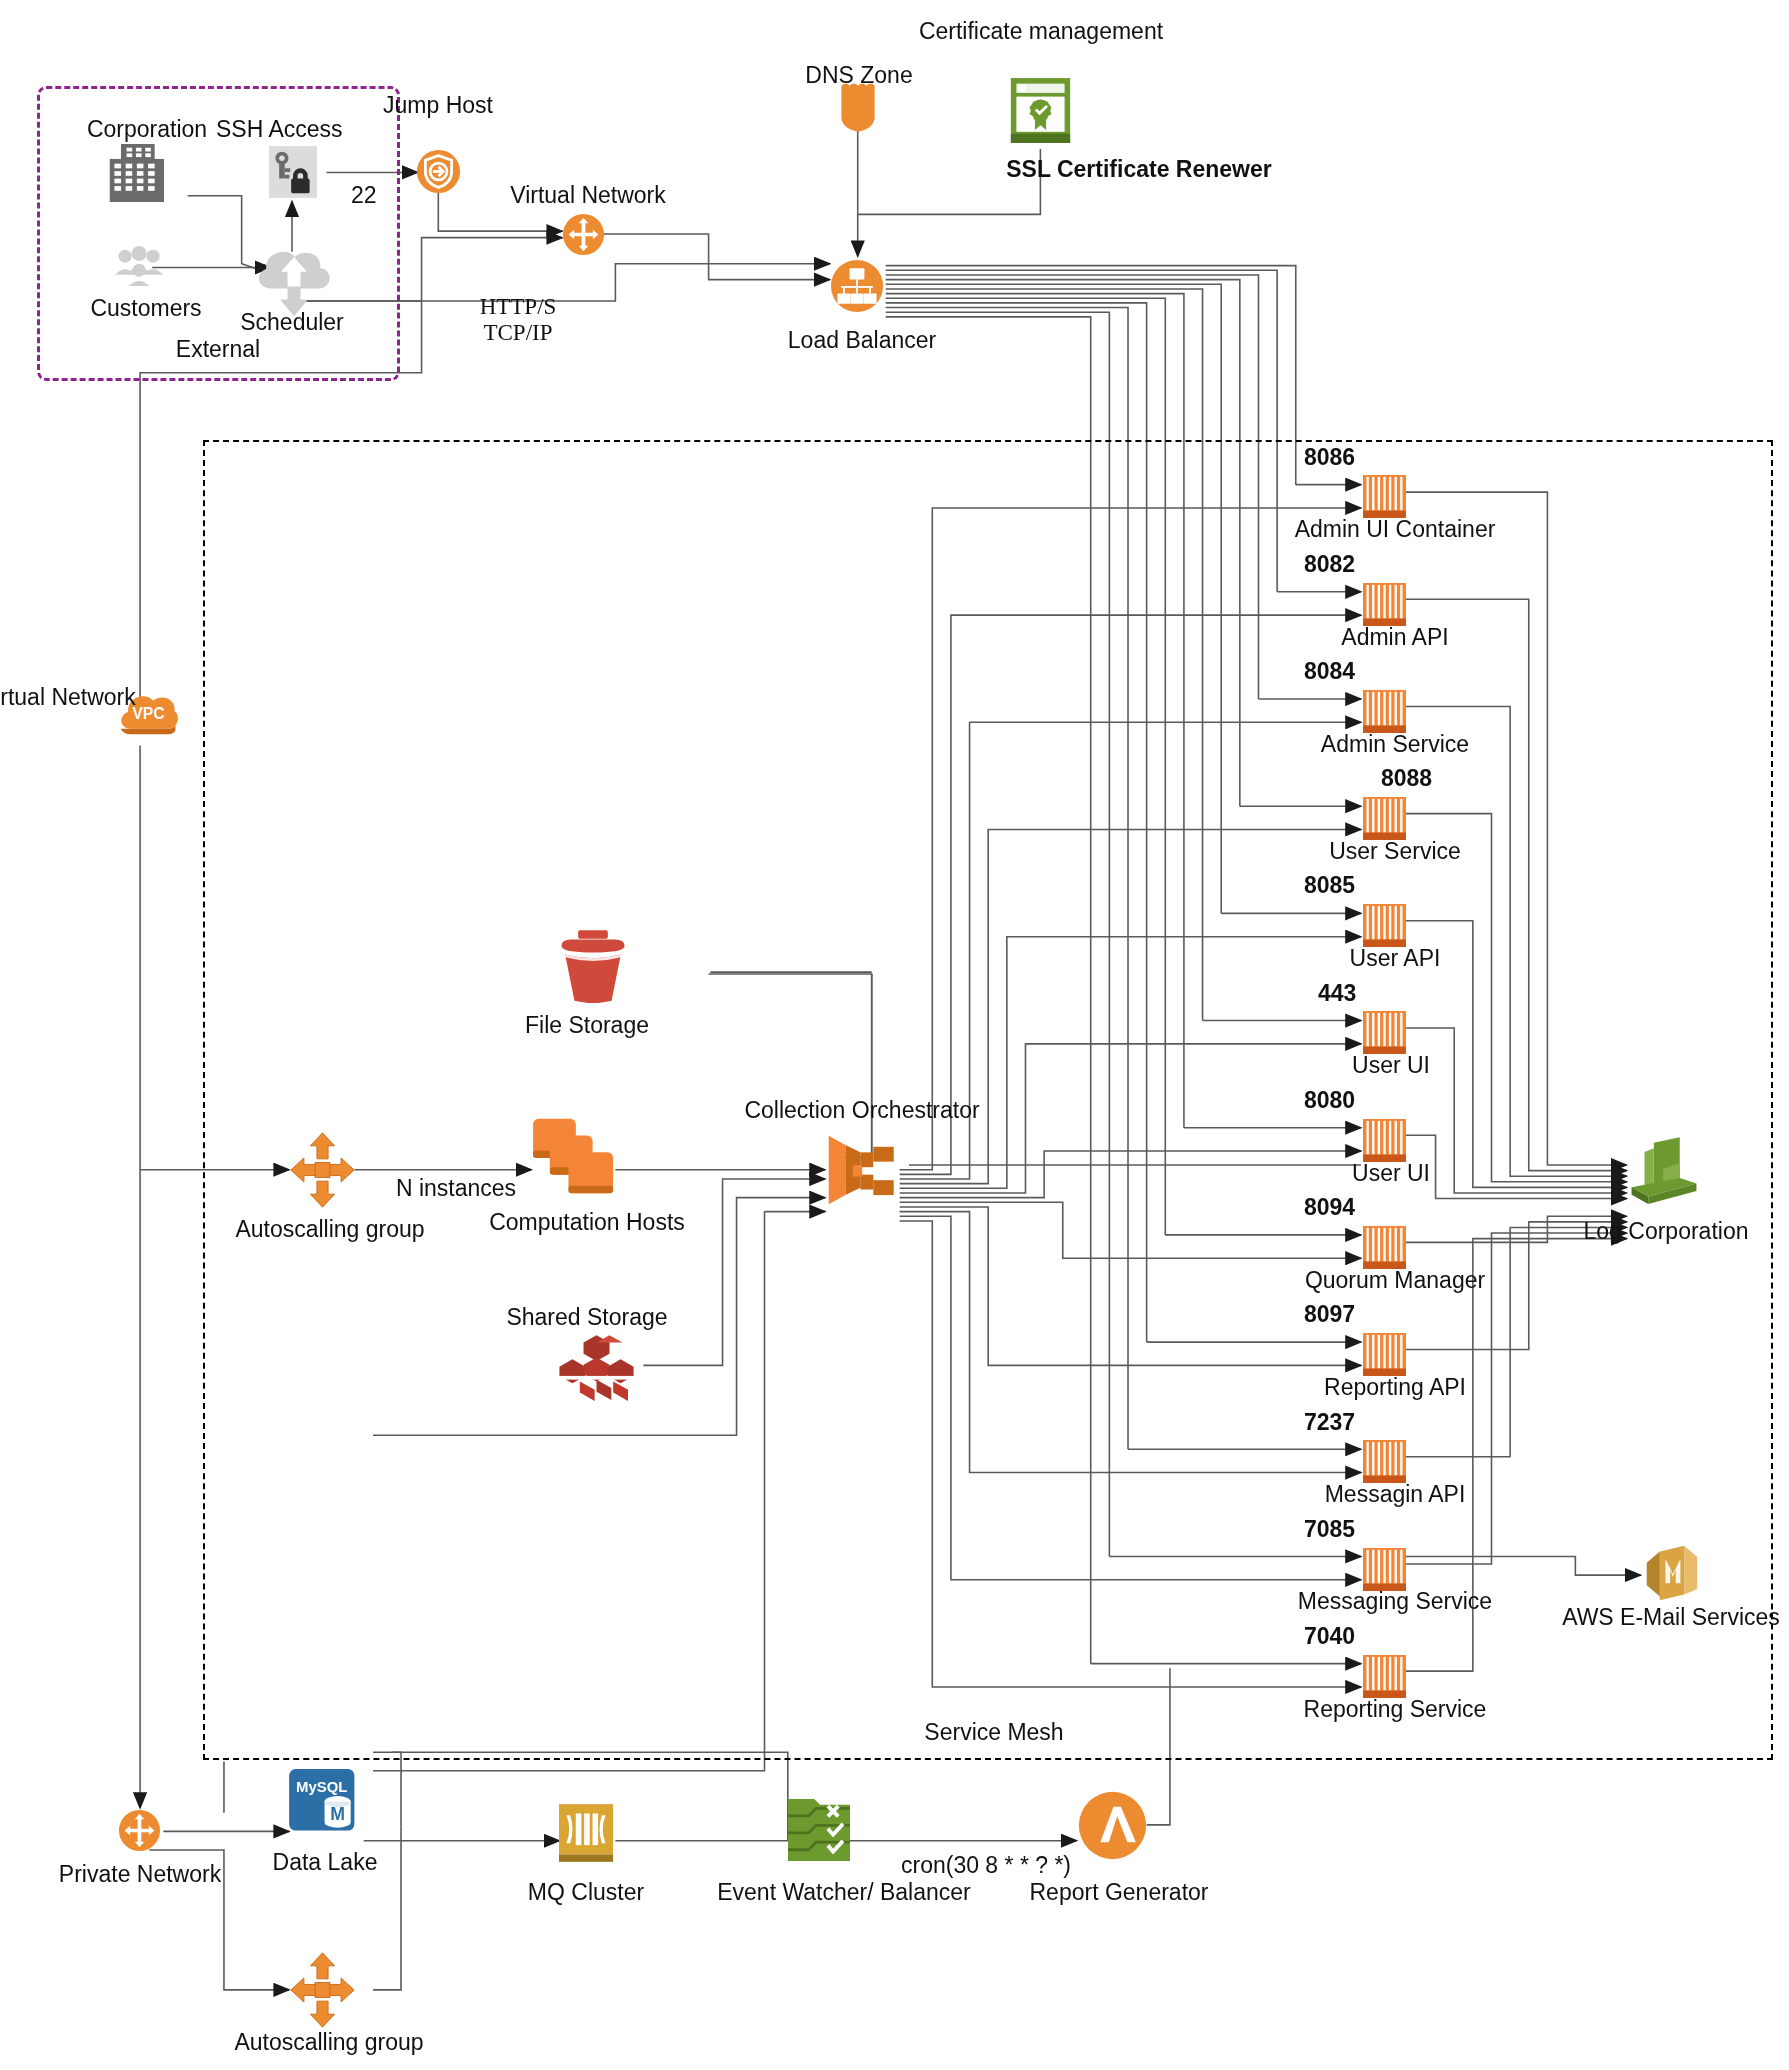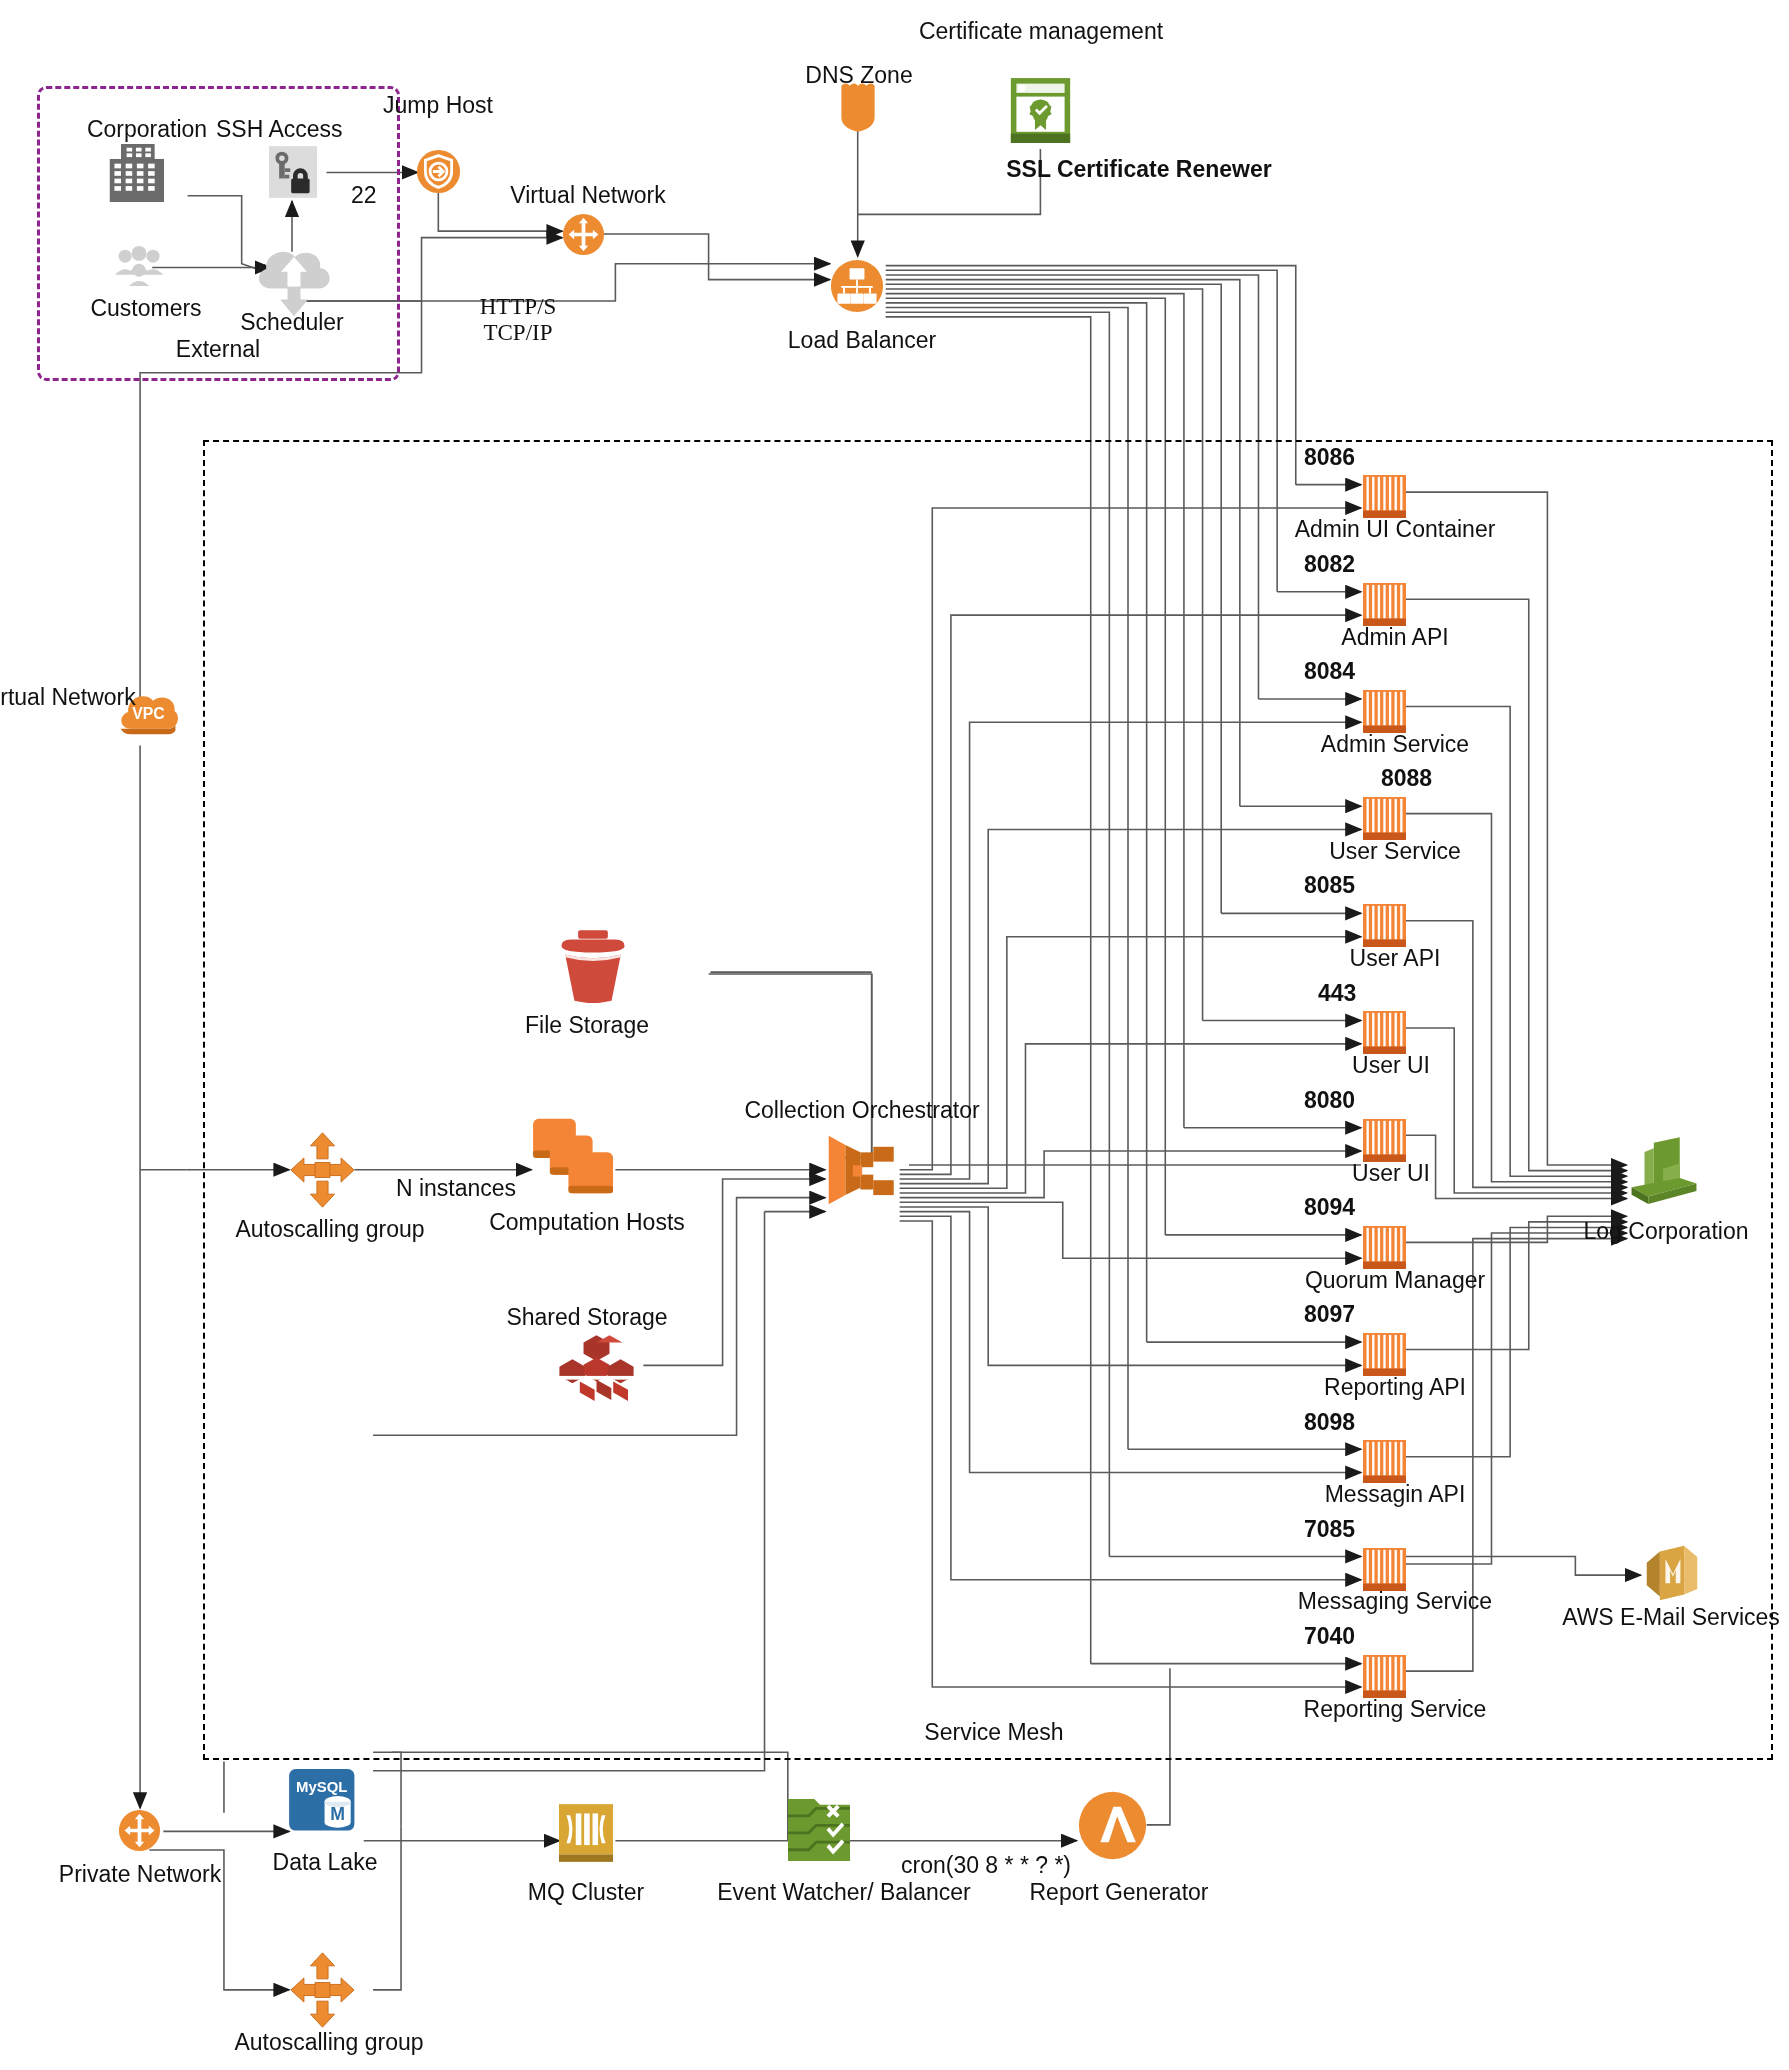--- a/index.html
+++ b/index.html
@@ -547,21 +547,21 @@
             <line x1="11" y1="2" x2="11" y2="38"></line>
             <line x1="17" y1="2" x2="17" y2="38"></line>
             <line x1="23" y1="2" x2="23" y2="38"></line>
             <line x1="29" y1="2" x2="29" y2="38"></line>
             <line x1="35" y1="2" x2="35" y2="38"></line>
             <line x1="41" y1="2" x2="41" y2="38"></line>
           </g>
       <rect x="0" y="38" width="46" height="8" fill="#C9571A"></rect>
         </svg>
     </div>
-    <div class="lbl port" style="left:1304px;top:1410px;">8098</div>
+    <div class="lbl port" style="left:1304px;top:1410px;">7237</div>
     <div class="lbl c" style="left:1395px;top:1482px;">Messagin API</div>
 
     <div class="ctr" style="left:1363px;top:1548px;">
       <svg width="43" height="43" viewBox="0 0 46 46">
           <rect x="0" y="0" width="46" height="40" fill="#F58536"></rect>
           <g stroke="#fff" stroke-width="2.5">
       <line x1="5" y1="2" x2="5" y2="38"></line>
             <line x1="11" y1="2" x2="11" y2="38"></line>
             <line x1="17" y1="2" x2="17" y2="38"></line>
             <line x1="23" y1="2" x2="23" y2="38"></line>

